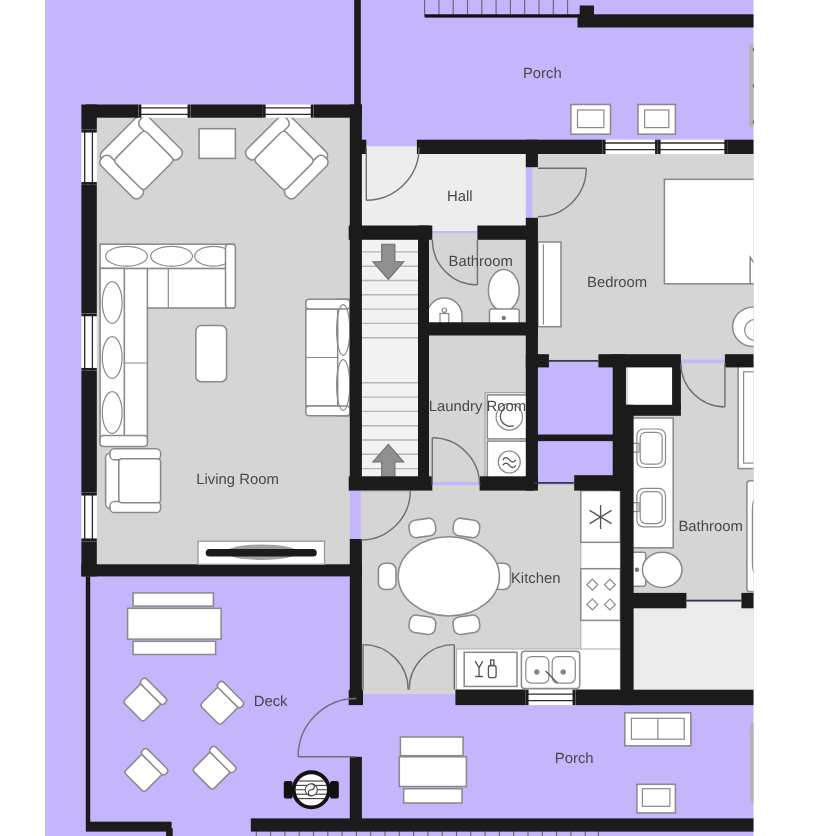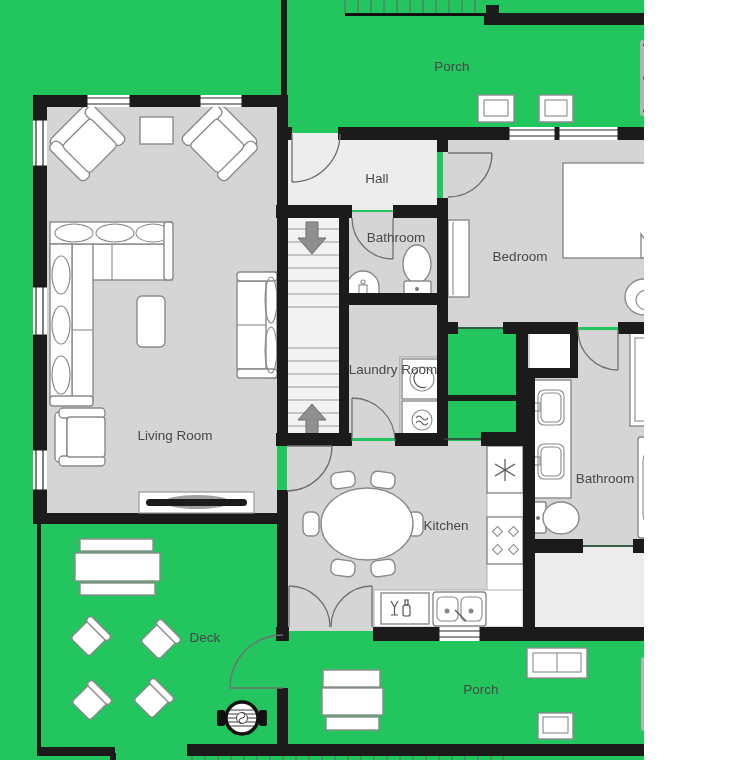--- a/index.html
+++ b/index.html
@@ -1,16 +1,16 @@
 <!DOCTYPE html>
 <html style="--wall: #1b1b1b; --room: #d5d5d5; --hall: #ededed; --stairwell: #f2f2f2; --storage: #ececec; --furStroke: #8a8a8a; --doorStroke: #707070; --label: #484848; --arrow: #8f8f8f;"><head>
 <meta charset="utf-8">
 <style>
   html,body{margin:0;padding:0;background:#fff;}
-  .stage{width:644px;height:760px;position:relative;background:#22c55e;overflow:hidden;}
+  .stage{width:644px;height:760px;position:relative;background:#c4b5fd;overflow:hidden;margin-left:41px;}
   svg{display:block;}
   .wall{fill:var(--wall,#1b1b1b);}
   .room{fill:var(--room,#d5d5d5);}
   .hallf{fill:var(--hall,#ededed);}
   .stairf{fill:var(--stairwell,#f2f2f2);}
   .storef{fill:var(--storage,#ececec);}
   .whitef{fill:#fff;}
   .fur{fill:#fff;stroke:var(--furStroke,#8a8a8a);stroke-width:1.4;}
   .furt{fill:none;stroke:var(--furStroke,#8a8a8a);stroke-width:1.1;}
   .dkic{stroke:#555;stroke-width:1.2;fill:none;}

